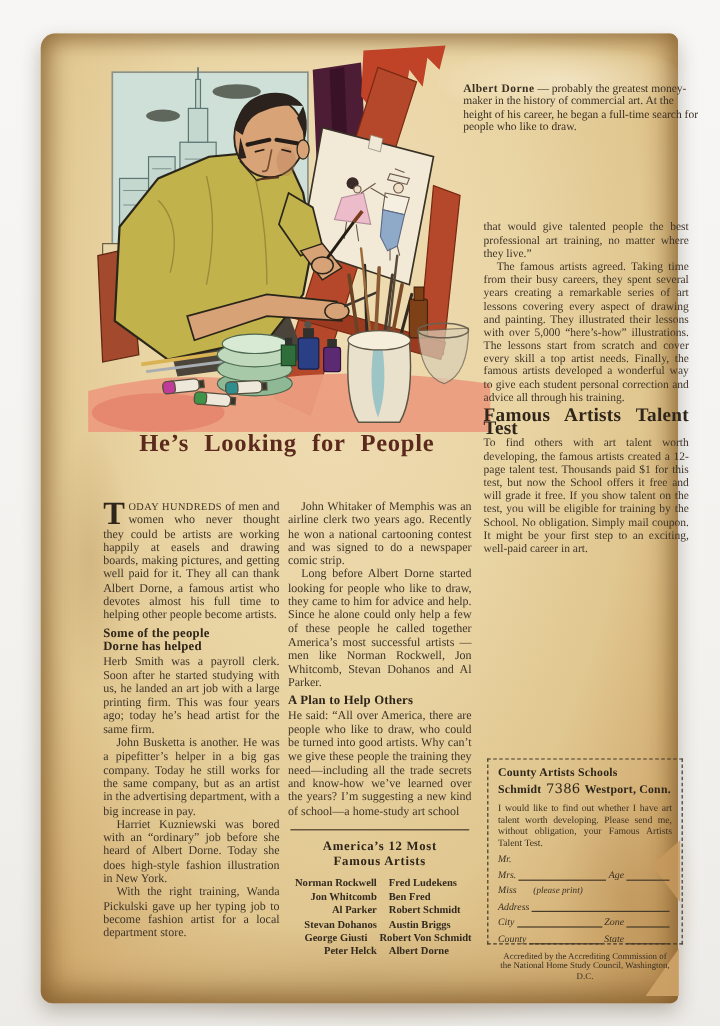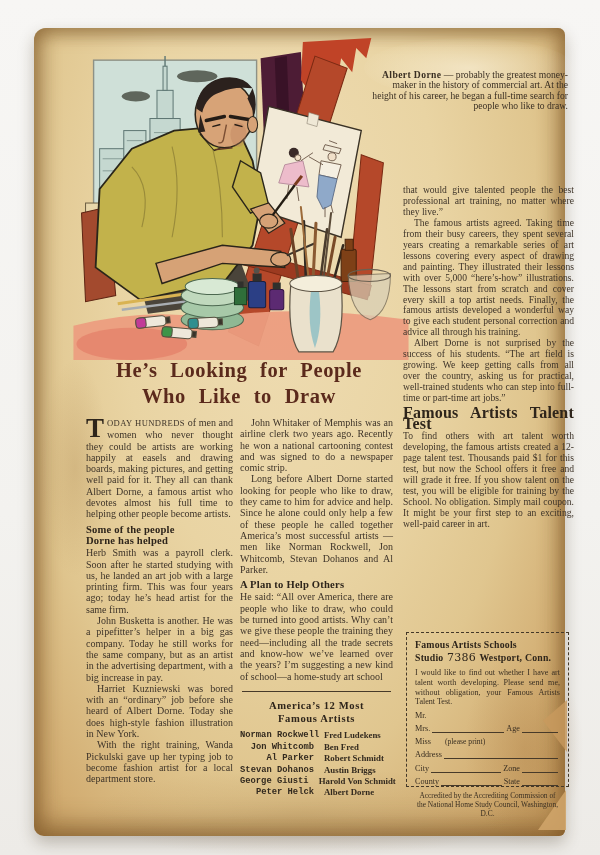--- a/index.html
+++ b/index.html
@@ -27,22 +27,22 @@
   .stain3{left:60px;top:740px;width:420px;height:90px;background:radial-gradient(ellipse,rgba(145,98,44,.16),transparent 72%);}
   .stain4{left:330px;top:10px;width:210px;height:60px;background:radial-gradient(ellipse,rgba(255,250,235,.5),transparent 75%);}
   .fold{position:absolute;right:-2px;top:672px;width:24px;height:52px;background:#c89a5e;
         clip-path:polygon(100% 0,0 40%,100% 100%);opacity:.8;}
   .fold2{position:absolute;right:-1px;bottom:6px;width:28px;height:40px;background:#cfa469;
         clip-path:polygon(100% 0,0 100%,100% 100%);opacity:.9;}
 
   .illus{position:absolute;left:36px;top:8px;width:340px;height:324px;}
 
   .caption{
-    position:absolute;left:338px;top:42px;width:196px;
-    font-size:9.6px;line-height:1.08;color:#3a2f23;text-align:right;
+    position:absolute;left:352px;top:42px;width:196px;
+    font-size:9.6px;line-height:1.08;color:#3a2f23;text-align:left;
   }
   .caption b{letter-spacing:.4px;}
 
   .col{position:absolute;color:#3e3429;text-align:justify;}
   .col p{margin:0;text-indent:11px;}
   .col p.noind{text-indent:0;}
   .col h4{margin:4px 0 1px 0;font-size:10.6px;color:#2e251b;text-indent:0;letter-spacing:.2px;}
 
   .right-col{left:369px;top:157px;width:171px;font-size:9.6px;line-height:10.95px;}
   .right-col h4{font-size:16px;margin:4px 0 1px 0;}
@@ -62,32 +62,32 @@
     padding:1px 3px 0 0;color:#2e251b;
   }
   .leadcaps{font-size:8.6px;letter-spacing:.4px;}
 
   .rule{border:0;border-top:1.6px solid #473a29;margin:9px 2px 7px 2px;}
   .artists-title{
     text-align:center;font-weight:bold;font-size:10.6px;line-height:1.25;
     color:#2e251b;letter-spacing:.6px;margin-bottom:5px;text-indent:0;
   }
   .a-row{display:flex;font-size:8.8px;line-height:11.4px;font-weight:bold;color:#332a1f;text-align:left;}
-  .a-l{width:74px;text-align:right;padding-right:5px;white-space:nowrap;font-family:Liberation Mono, monospace;}
+  .a-l{width:74px;text-align:right;padding-right:5px;white-space:nowrap;}
   .a-r{flex:1;text-align:left;padding-left:5px;white-space:nowrap;}
 
   .coupon{
     position:absolute;left:372px;top:604px;width:163px;height:155px;
     border:1.6px dashed #443828;padding:6px 8px 4px 8px;box-sizing:border-box;
     color:#3a2f22;
   }
   .c-title{font-weight:bold;font-size:9.8px;line-height:1.22;color:#2e251b;letter-spacing:.2px;}
   .studio-num{font-family:"DejaVu Serif",serif;font-weight:normal;font-size:11px;margin:0 1px;}
   .c-body{margin:4px 0 2px 0;font-size:8.1px;line-height:1.2;text-align:justify;}
-  .c-form{font-size:8.2px;}
+  .c-form{font-size:8.2px;font-style:italic;}
   .f-row{display:flex;align-items:flex-end;margin-top:3.5px;}
   .f-line{flex:1;border-bottom:.9px solid #473a29;height:9px;margin:0 2px;}
   .f-line.short{flex:0 0 36px;}
   .pp{font-size:7.6px;margin-left:14px;}
   .c-accred{margin-top:6px;font-size:7.4px;line-height:1.18;text-align:center;font-style:normal;color:#3a2f22;}
 </style>
 </head>
 <body>
 
 <div class="page">
@@ -254,26 +254,25 @@
         </g>
       </g>
     </svg>
   </div>
 
   <div class="caption"><b>Albert Dorne</b><span> — probably the greatest money-maker in the history of commercial art. At the height of his career, he began a full-time search for people who like to draw.</span></div>
 
   <div class="col right-col">
     <p class="noind">that would give talented people the best professional art training, no matter where they live.”</p>
     <p>The famous artists agreed. Taking time from their busy careers, they spent several years creating a remarkable series of art lessons covering every aspect of drawing and painting. They illustrated their lessons with over 5,000 “here’s-how” illustrations. The lessons start from scratch and cover every skill a top artist needs. Finally, the famous artists developed a wonderful way to give each student personal correction and advice all through his training.</p>
-    <p>Albert Dorne is not surprised by the success of his students. “The art field is growing. We keep getting calls from all over the country, asking us for practical, well-trained students who can step into full-time or part-time art jobs.”</p>
     <h4>Famous Artists Talent Test</h4>
     <p class="noind">To find others with art talent worth developing, the famous artists created a 12-page talent test. Thousands paid $1 for this test, but now the School offers it free and will grade it free. If you show talent on the test, you will be eligible for training by the School. No obligation. Simply mail coupon. It might be your first step to an exciting, well-paid career in art.</p>
   </div>
 
-  <h1 class="headline"><span>He’s Looking for People</span><br><span>Who Like to Draw</span></h1>
+  <h1 class="headline"><span>He’s Looking for People</span><br></h1>
 
   <div class="col left-col">
     <p class="noind"><span class="dropcap">T</span><span class="leadcaps">ODAY HUNDREDS</span><span> of men and women who never thought they could be artists are working happily at easels and drawing boards, making pictures, and getting well paid for it. They all can thank Albert Dorne, a famous artist who devotes almost his full time to helping other people become artists.</span></p>
     <h4><span>Some of the people</span><br><span>Dorne has helped</span></h4>
     <p class="noind">Herb Smith was a payroll clerk. Soon after he started studying with us, he landed an art job with a large printing firm. This was four years ago; today he’s head artist for the same firm.</p>
     <p>John Busketta is another. He was a pipefitter’s helper in a big gas company. Today he still works for the same company, but as an artist in the advertising department, with a big increase in pay.</p>
     <p>Harriet Kuzniewski was bored with an “ordinary” job before she heard of Albert Dorne. Today she does high-style fashion illustration in New York.</p>
     <p>With the right training, Wanda Pickulski gave up her typing job to become fashion artist for a local department store.</p>
   </div>
 
@@ -296,32 +295,32 @@
       <div class="a-row">
           <span class="a-l">Al Parker</span>
           <span class="a-r">Robert Schmidt</span>
         </div>
       <div class="a-row">
           <span class="a-l">Stevan Dohanos</span>
           <span class="a-r">Austin Briggs</span>
         </div>
       <div class="a-row">
           <span class="a-l">George Giusti</span>
-          <span class="a-r">Harold Von Schmidt</span>
+          <span class="a-r">Robert Von Schmidt</span>
         </div>
       <div class="a-row">
           <span class="a-l">Peter Helck</span>
           <span class="a-r">Albert Dorne</span>
         </div>
     </div>
   </div>
 
   <div class="coupon">
-    <div class="c-title">Famous Artists Schools</div>
-    <div class="c-title"><span>Studio</span> <span class="studio-num">7386</span> <span>Westport, Conn.</span></div>
+    <div class="c-title">County Artists Schools</div>
+    <div class="c-title"><span>Schmidt</span> <span class="studio-num">7386</span> <span>Westport, Conn.</span></div>
     <p class="c-body">I would like to find out whether I have art talent worth developing. Please send me, without obligation, your Famous Artists Talent Test.</p>
     <div class="c-form">
       <div class="f-row">
           <span>Mr.</span>
         </div>
       <div class="f-row">
           <span>Mrs.</span>
           <span class="f-line"></span>
           <span>Age</span>
           <span class="f-line short"></span>

